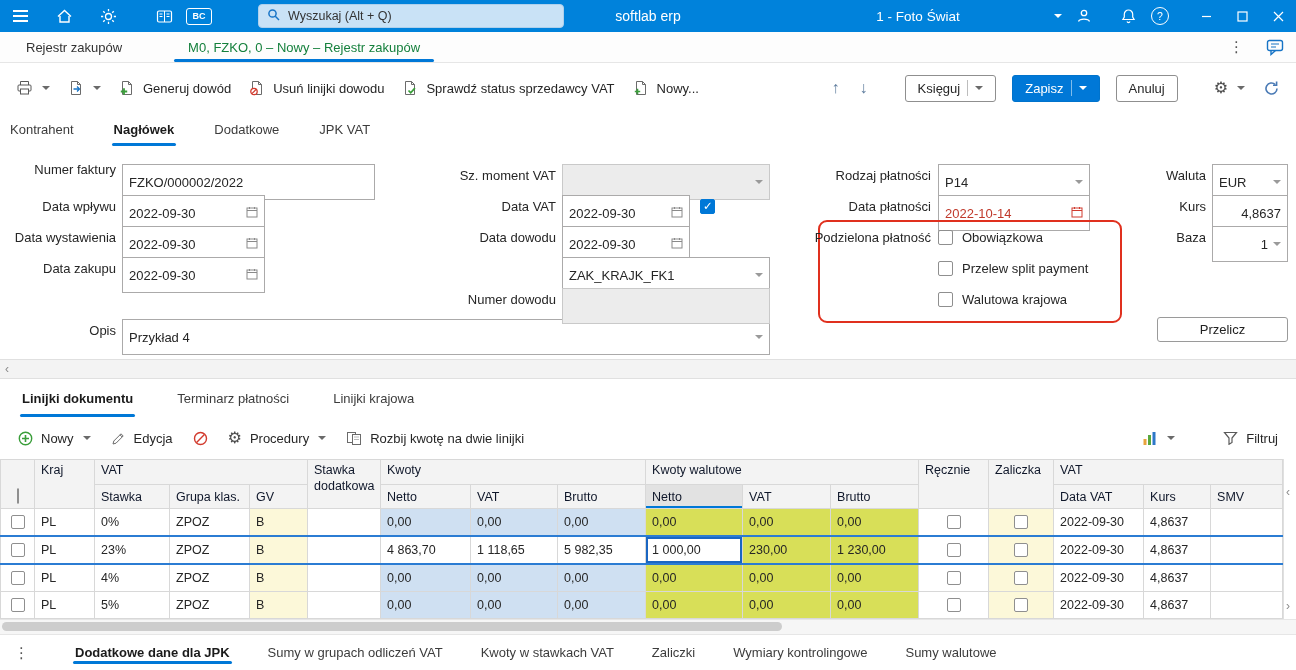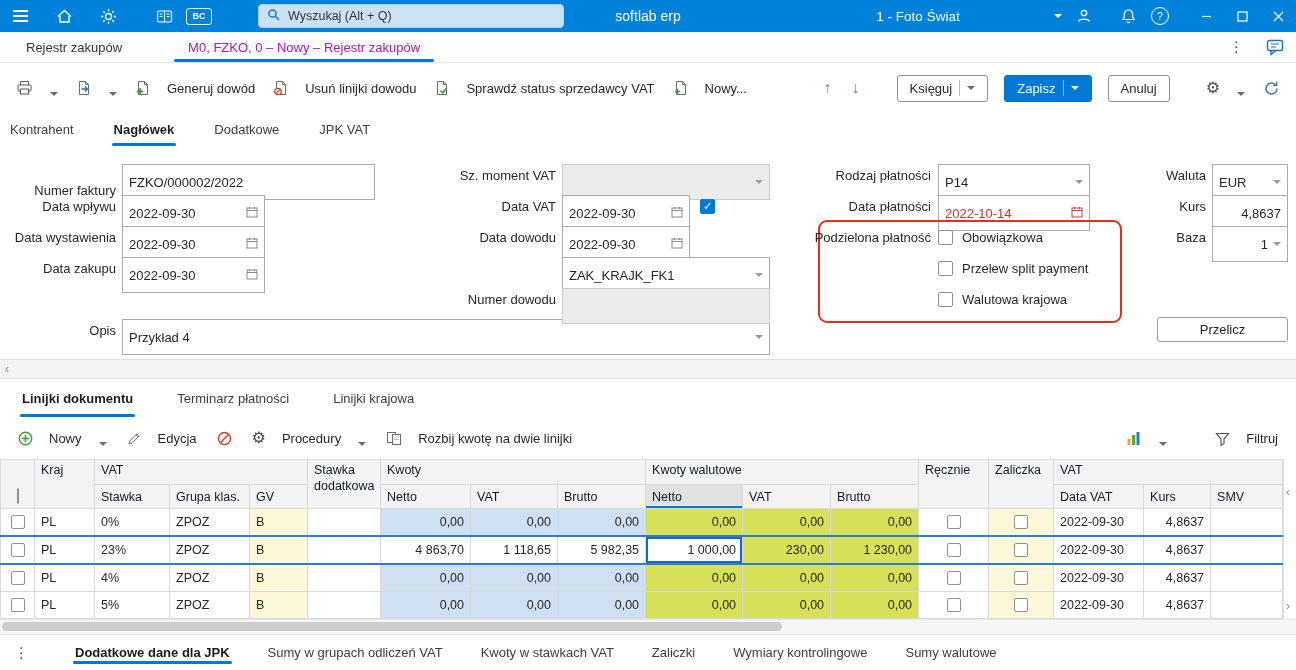--- a/index.html
+++ b/index.html
@@ -34,29 +34,29 @@
            position:relative;color:#fff;cursor:pointer;font-size:13.5px;}
   .company .caret{position:absolute;right:6px;}
   .help-circle{width:16px;height:16px;border:1.3px solid #fff;border-radius:50%;color:#fff;font-size:10.5px;
                display:flex;align-items:center;justify-content:center;}
   .win{width:36px;}
 
   
   .doc-tabbar{height:30px;background:#fdfdfd;border-bottom:1px solid #e6e6e6;display:flex;
               align-items:stretch;flex:0 0 auto;}
   .doc-breadcrumb{display:flex;align-items:center;padding:0 26px;color:#333;cursor:pointer;}
-  .doc-tab{display:flex;align-items:center;padding:0 18px;margin-left:22px;position:relative;cursor:pointer;color:#a21caf;}
+  .doc-tab{display:flex;align-items:center;padding:0 18px;margin-left:22px;position:relative;cursor:pointer;color:#15803d;}
   .doc-tab.active::after{content:"";position:absolute;left:4px;right:4px;bottom:0;height:3px;
                          background:#0078d7;border-radius:2px;}
   .dots{font-size:15px;color:#555;display:flex;align-items:center;padding:0 10px;cursor:pointer;}
   .chat-btn{display:flex;align-items:center;padding:0 12px;cursor:pointer;}
 
   
   .main-toolbar{height:50px;display:flex;align-items:center;padding:0 8px;gap:2px;flex:0 0 auto;}
-  .tool{display:flex;align-items:flex-end;gap:16px;padding:5px 8px;border-radius:3px;}
+  .tool{display:flex;align-items:center;gap:8px;padding:5px 8px;border-radius:3px;}
   .tool .caret{margin-left:1px;}
   .arrowbtn{font-size:16px;color:#5f7d9e;padding:4px 9px;}
   .btn{height:27px;border:1px solid #8f8f8f;border-radius:3px;background:#fff;padding:0 12px;
        display:flex;align-items:center;gap:9px;}
   .btn.primary{background:#0078d7;border-color:#0073cc;color:#fff;}
   .btn .sep{width:1px;height:16px;background:#bdbdbd;margin:0 -2px;}
   .btn.primary .sep{background:rgba(255,255,255,.5);}
   .gap24{width:24px;}
   .gap12{width:12px;}
   .gear-glyph{font-size:16px;color:#4d4d4d;line-height:1;}
@@ -104,21 +104,21 @@
   table.grid{border-collapse:collapse;table-layout:fixed;width:1282px;}
   .grid th,.grid td{border:1px solid #d8d8d8;font-size:12.5px;padding:0 6px;overflow:hidden;
                     white-space:nowrap;font-weight:normal;text-align:left;}
   .grid thead th{background:#f3f3f3;color:#0f172a;}
   .grid .band-row th{height:21px;vertical-align:top;padding-top:3px;}
   .grid .sub-row th{height:23px;vertical-align:middle;}
   .grid th.wrap{white-space:normal;line-height:1.25;}
   .grid th.hl{background:#e2e2e2;box-shadow:inset 0 -2px 0 #0078d7;}
   .grid th.selhead{vertical-align:bottom;text-align:center;padding:0 0 5px 0;}
   .grid td{height:26px;background:#fff;cursor:default;}
-  .grid td.num{text-align:right;}
+  .grid td.num{text-align:left;}
   .grid td.blue{background:#cfe0f2;}
   .grid td.green{background:#d8df58;}
   .grid td.yel{background:#fcf8d9;}
   .grid td.center{text-align:center;}
   .grid td .chk{display:inline-block;width:14px;height:14px;vertical-align:middle;}
   tr.active td{border-top:2px solid #2b7cd3;border-bottom:2px solid #2b7cd3;}
   td.sel-cell{background:#fff !important;box-shadow:inset 0 0 0 2px #1a66c2;}
   .grid-side{width:14px;border-left:1px solid #e0e0e0;position:relative;background:#fff;}
   .grid-side span{position:absolute;left:2px;color:#8b8b8b;font-size:12px;cursor:pointer;}
   .grid-side .top{top:26px;}
@@ -320,21 +320,21 @@
 
   <nav class="form-tabs">
     <span class="ftab">Kontrahent</span>
     <span class="ftab active">Nagłówek</span>
     <span class="ftab">Dodatkowe</span>
     <span class="ftab">JPK VAT</span>
   </nav>
 
   <section class="form-area">
 
-    <label class="f-lbl" style="top:33px;left:2px;width:114px">Numer faktury</label>
+    <label class="f-lbl" style="top:12px;left:2px;width:114px">Numer faktury</label>
     <div class="f-inp" style="top:18px;left:122px;width:253px">
       <span class="val">FZKO/000002/2022</span>
     </div>
 
     <label class="f-lbl" style="top:49px;left:2px;width:114px">Data wpływu</label>
     <div class="f-inp" style="top:49px;left:122px;width:143px">
       <span class="val">2022-09-30</span>
       <span><svg width="12" height="12" viewBox="0 0 12 12">
             <rect x="1" y="2" width="10" height="9" fill="none" stroke="#8a8a8a"></rect>
             <path d="M1 4.5h10M3.5 1v2M8.5 1v2" stroke="#8a8a8a" fill="none"></path>

